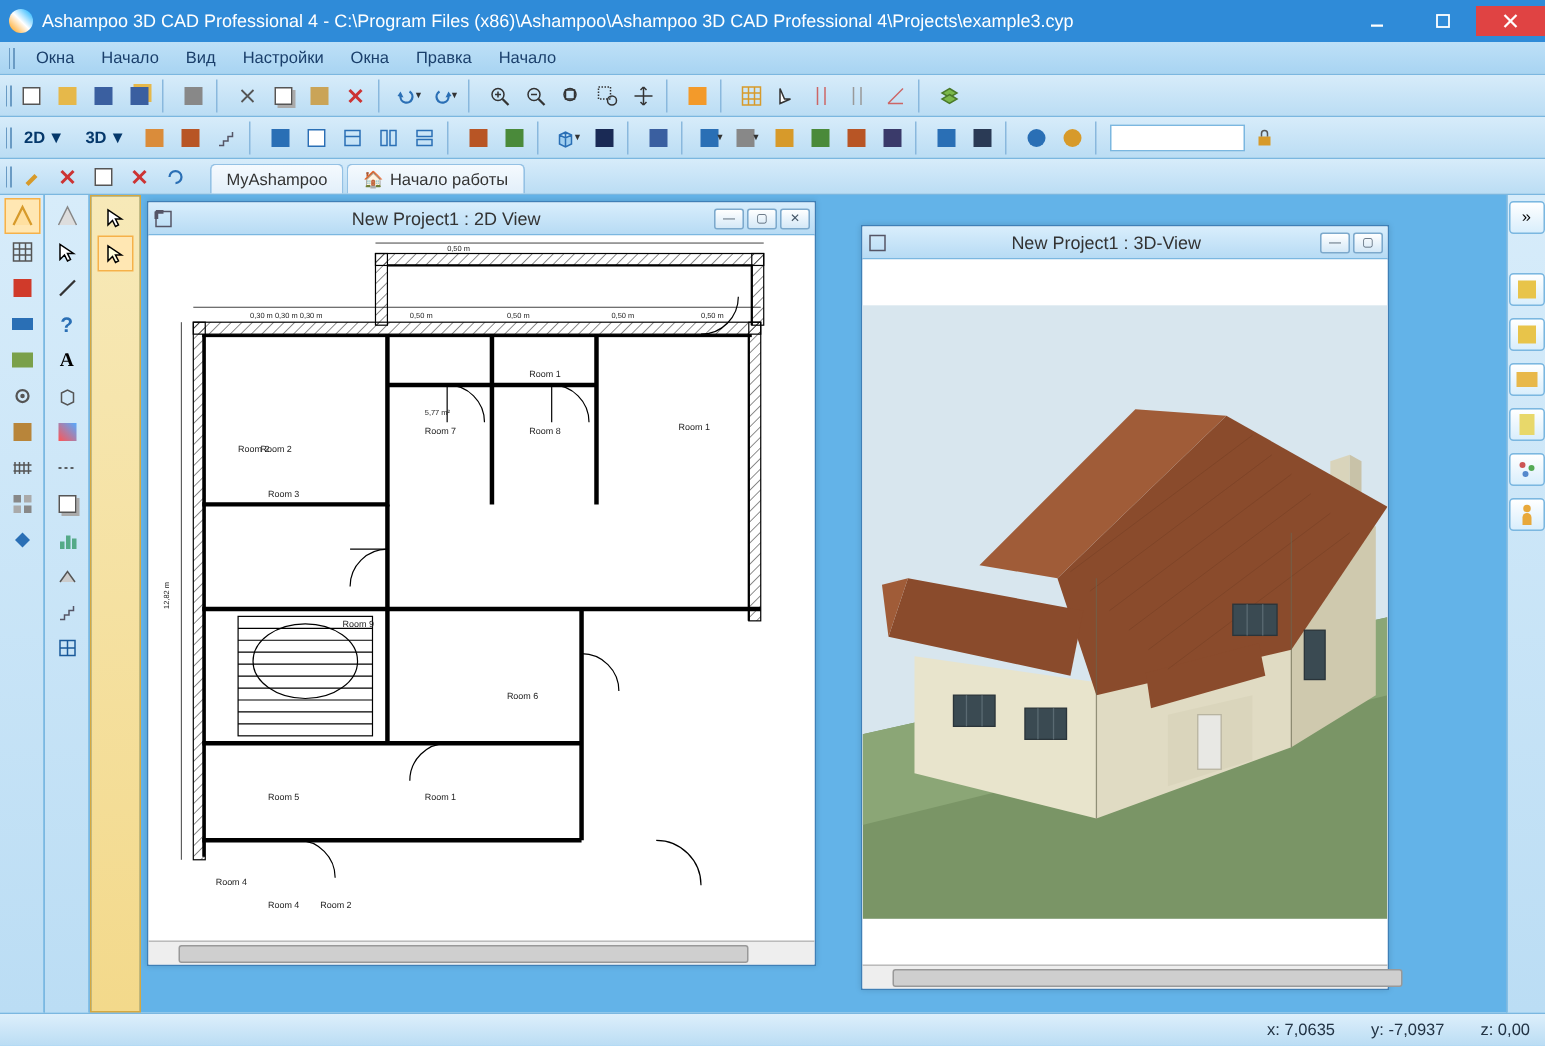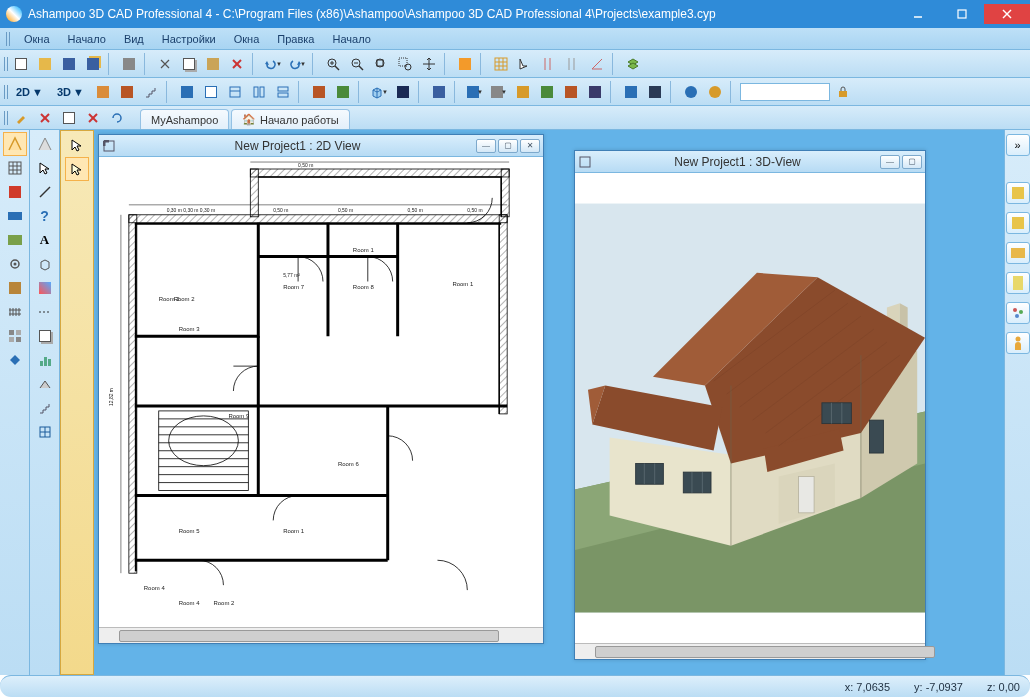--- a/index.html
+++ b/index.html
@@ -42,21 +42,21 @@
 .swtitle .swctrls .sb { width:20px; height:14px; border:1px solid #7da9cc; background:linear-gradient(#fff,#d4e8f7); border-radius:2px; display:flex; align-items:center; justify-content:center; font-size:8px; color:#456;}
 
 .plan { position:absolute; inset:22px 0 16px 0; overflow:hidden; background:#fff;}
 .plan svg { width:100%; height:100%; }
 .hscroll { position:absolute; left:0; right:0; bottom:0; height:16px; background:#eee; border-top:1px solid #bbb;}
 .hscroll .thumb { position:absolute; top:2px; height:12px; background:#cfcfcf; border:1px solid #999; border-radius:2px;}
 
 .rpanel { width:26px; background: linear-gradient(#D7ECFA,#BBDDF4); border-left:1px solid #7BB7E0; display:flex; flex-direction:column; align-items:center; padding-top:4px; gap:8px;}
 .rtab { width:24px; height:22px; display:flex; align-items:center; justify-content:center; border:1px solid #7BB7E0; background:linear-gradient(#fff,#D9EEFC); border-radius:3px;}
 
-.statusbar { height:22px; background: linear-gradient(#DDEFFB,#BBDDF4); border-top:1px solid #7BB7E0; display:flex; align-items:center; justify-content:flex-end; padding:0 10px; gap:24px; color:#234; font-size:11px;border-radius:11px;}
+.statusbar { height:22px; background: linear-gradient(#DDEFFB,#BBDDF4); border-top:1px solid #7BB7E0; display:flex; align-items:center; justify-content:flex-end; padding:0 10px; gap:24px; color:#234; font-size:11px;}
 
 
 .i-sq{width:12px;height:12px;border:1px solid #555;background:#fff;}
 .i-fsq{width:12px;height:12px;background:var(--c,#b02020);}
 .i-circ{width:12px;height:12px;border-radius:50%;background:var(--c,#2aa);}
 .roomlbl { font-size:6px; fill:#222; }
 .dimlbl { font-size:5px; fill:#222; }
 .wall { stroke:#000; stroke-width:3; fill:none;}
 .thinwall { stroke:#000; stroke-width:1.5; fill:none;}
 .hatch { fill: url(#hatch); stroke:#000; stroke-width:.8;}

